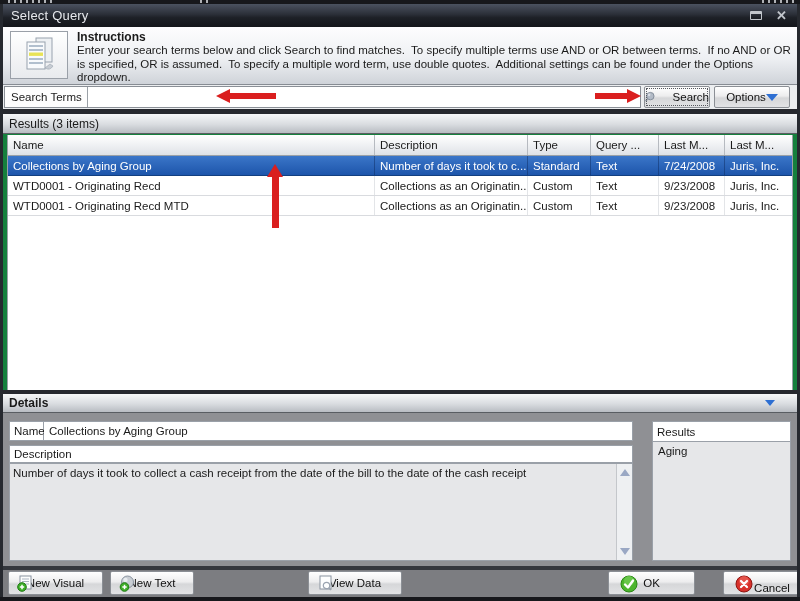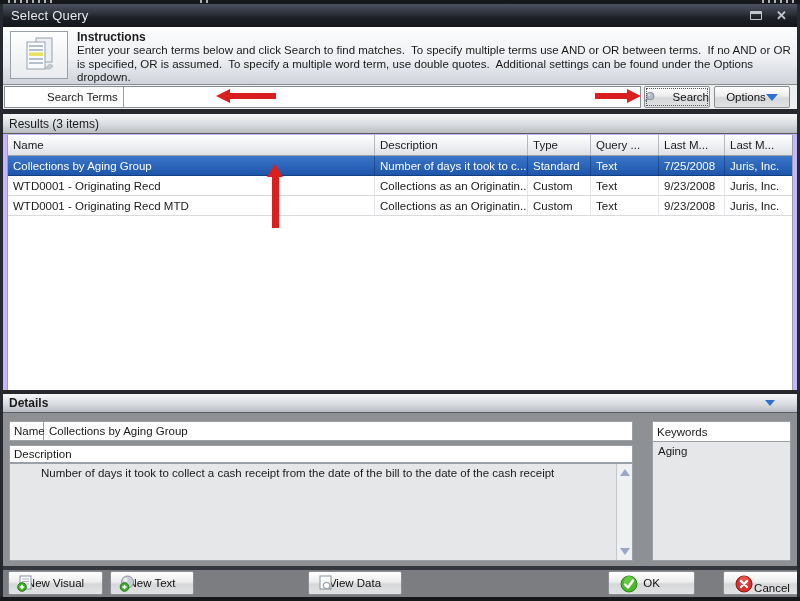--- a/index.html
+++ b/index.html
@@ -6,42 +6,42 @@
   html,body { width:800px; height:601px; }
   body {
     position: relative;
     background: #17181c;
     font-family: "Liberation Sans", sans-serif;
     font-size: 11.5px;
     color: #1a1a1a;
     overflow: hidden;
   }
   .artifact { position:absolute; top:0; height:3px; background:repeating-linear-gradient(90deg,#b0b2b6 0 2px,transparent 2px 6px); }
-  .dialog { position:absolute; left:3px; top:4px; width:794px; height:593px; background:#c4b5fd; }
+  .dialog { position:absolute; left:3px; top:4px; width:794px; height:593px; background:#15803d; }
 
   
   .titlebar { position:absolute; left:0; top:0; width:794px; height:23px;
     background:linear-gradient(#4b5260,#2b2f38 45%,#1d2026 60%,#14161b);
     display:flex; align-items:center; }
   .title-text { color:#e6e8ec; font-size:13px; padding-left:8px; letter-spacing:.2px; }
   .win-btns { position:absolute; right:10px; top:0; height:23px; display:flex; align-items:center; gap:14px; }
   .restore-glyph { width:12px; height:9px; border:1px solid #c2c6cc; border-top:3px solid #c2c6cc; border-radius:1px; }
   .close-glyph { color:#c2c6cc; font-size:13px; font-weight:bold; line-height:1; }
 
   
   .instr { position:absolute; left:0; top:23px; width:794px; height:58px;
     background:linear-gradient(#fdfdfe,#eef0f3 55%,#cfd3d9); border-bottom:1px solid #878c93; }
   .instr-icon-box { position:absolute; left:7px; top:4px; width:58px; height:48px;
     background:linear-gradient(#ffffff,#e9ebee); border:1px solid #9aa0a8; display:flex; align-items:center; justify-content:center; }
   .instr-heading { position:absolute; left:74px; top:3px; font-weight:bold; font-size:12px; }
   .instr-body { position:absolute; left:74px; top:17px; width:714px; line-height:13.5px; white-space:pre-wrap; }
 
   
   .search-row { position:absolute; left:0; top:81px; width:794px; height:24px; background:#eceef0; }
-  .search-box { position:absolute; left:1px; top:1px; width:637px; height:22px; background:#fff; border:1px solid #8a8f96; display:flex;padding-left:36px; }
+  .search-box { position:absolute; left:1px; top:1px; width:637px; height:22px; background:#fff; border:1px solid #8a8f96; display:flex; }
   .search-label { width:83px; border-right:1px solid #9aa0a6; display:flex; align-items:center; padding-left:6px; background:#fdfdfd; }
   .search-input { flex:1; border:none; outline:none; font:inherit; padding-left:5px; color:#000; background:#fff;margin-top:36px; }
   .btn { background:linear-gradient(#ffffff,#ededee 45%,#d6d7d9 55%,#e2e3e5); border:1px solid #8b8f95; border-radius:2px;
     display:flex; align-items:center; justify-content:center; font-size:11.5px; color:#111; }
   .search-btn { position:absolute; left:641px; top:1px; width:66px; height:22px; outline:1px dotted #55585e; outline-offset:-3px; gap:16px; }
   .options-btn { position:absolute; left:711px; top:1px; width:76px; height:22px; }
   .tri-down { width:0; height:0; border-left:6px solid transparent; border-right:6px solid transparent; border-top:7px solid #2e6fd2; }
 
   .sep-dark { position:absolute; left:0; width:794px; background:#26282e; }
 
@@ -64,21 +64,21 @@
   .details-header { position:absolute; left:0; top:390px; width:794px; height:19px;
     background:linear-gradient(#f6f7f8,#d9dce0 55%,#b8bcc2); border-bottom:1px solid #595d62;
     display:flex; align-items:center; font-weight:bold; font-size:12px; padding-left:6px; }
   .details-collapse { position:absolute; right:22px; top:6px; }
   .details-body { position:absolute; left:0; top:409px; width:794px; height:153px; background:#8f9094; }
   .name-row { position:absolute; left:6px; top:8px; width:624px; height:20px; display:flex; border:1px solid #9aa0a8; background:#9aa0a8; gap:1px; }
   .name-label { width:33px; background:#fff; display:flex; align-items:center; padding-left:4px; }
   .name-value { flex:1; background:#fff; display:flex; align-items:center; padding-left:5px; }
   .desc-label-row { position:absolute; left:6px; top:32px; width:624px; height:18px; background:#fff; border:1px solid #9aa0a8; display:flex; align-items:center; padding-left:4px; }
   .desc-box { position:absolute; left:6px; top:50px; width:624px; height:98px; background:#e6e7e9; border:1px solid #9aa0a8; }
-  .desc-text { position:absolute; left:15px; top:0; right:17px; padding:3px 16px; line-height:13.5px; }
+  .desc-text { position:absolute; left:0; top:0; right:17px; padding:3px 3px; line-height:13.5px; }
   .vscroll { position:absolute; right:0; top:0; bottom:0; width:16px; background:#eef0f2; border-left:1px solid #c4c7cb; }
   .vscroll .up, .vscroll .down { position:absolute; left:3px; width:0; height:0; border-left:5px solid transparent; border-right:5px solid transparent; }
   .vscroll .up { top:5px; border-bottom:7px solid #9aa8c4; }
   .vscroll .down { bottom:5px; border-top:7px solid #9aa8c4; }
   .keywords-panel { position:absolute; left:649px; top:8px; width:139px; height:140px; border:1px solid #9aa0a8; background:#e6e7e9; }
   .keywords-header { height:20px; background:#fff; border-bottom:1px solid #9aa0a8; display:flex; align-items:center; padding-left:4px; }
   .keywords-value { padding:3px 5px; }
 
   
   .footer-sep { position:absolute; left:0; top:562px; width:794px; height:4px; background:#34373d; }
@@ -175,21 +175,21 @@
       <div class="cell c2">Type</div>
       <div class="cell c3">Query ...</div>
       <div class="cell c4">Last M...</div>
       <div class="cell c5">Last M...</div>
     </div>
     <div class="trow tr selected">
       <div class="cell c0">Collections by Aging Group</div>
       <div class="cell c1">Number of days it took to c...</div>
       <div class="cell c2">Standard</div>
       <div class="cell c3">Text</div>
-      <div class="cell c4">7/25/2008</div>
+      <div class="cell c4">7/24/2008</div>
       <div class="cell c5">Juris, Inc.</div>
     </div>
     <div class="trow tr">
       <div class="cell c0">WTD0001 - Originating Recd</div>
       <div class="cell c1">Collections as an Originatin...</div>
       <div class="cell c2">Custom</div>
       <div class="cell c3">Text</div>
       <div class="cell c4">9/23/2008</div>
       <div class="cell c5">Juris, Inc.</div>
     </div>
@@ -217,21 +217,21 @@
     </div>
     <div class="desc-label-row">Description</div>
     <div class="desc-box">
       <div class="desc-text">Number of days it took to collect a cash receipt from the date of the bill to the date of the cash receipt</div>
       <div class="vscroll">
         <div class="up"></div>
         <div class="down"></div>
       </div>
     </div>
     <div class="keywords-panel">
-      <div class="keywords-header">Keywords</div>
+      <div class="keywords-header">Results</div>
       <div class="keywords-value">Aging</div>
     </div>
   </div>
 
   <div class="footer-sep"></div>
   <div class="footer">
     <button class="btn fbtn btn-new-visual">
       <svg class="ic" width="16" height="17" viewBox="0 0 16 17">
         <rect x="3" y="1" width="11" height="13" fill="#fdfefe" stroke="#8a94a0"></rect>
         <line x1="5" y1="4" x2="12" y2="4" stroke="#aab4c0"></line>

